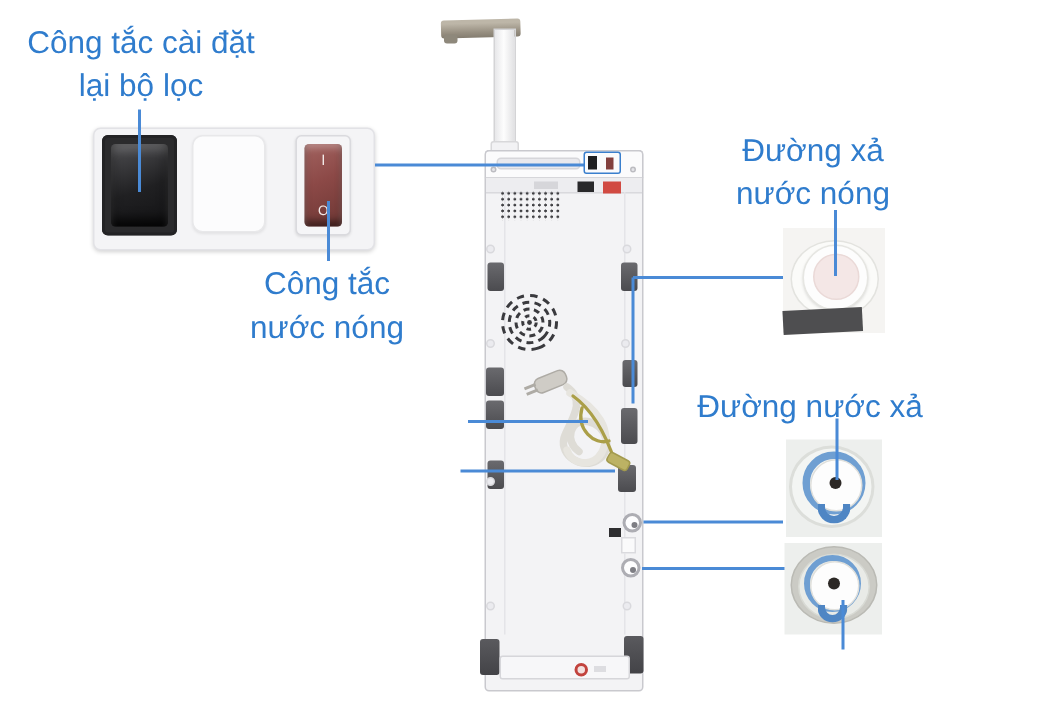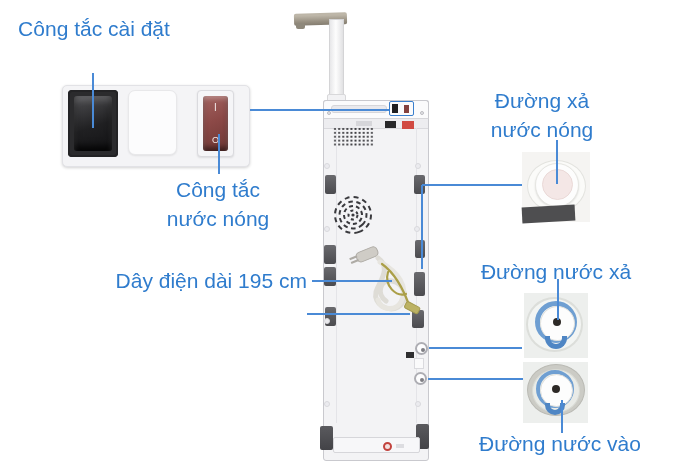--- a/index.html
+++ b/index.html
@@ -57,32 +57,31 @@
   .halfring{position:absolute;border:5px solid #4f86c4;border-top:none;border-radius:0 0 20px 20px;}
   .hotpad{position:absolute;background:#4e4e50;transform:rotate(-3deg);}
 </style>
 </head>
 <body>
 
 <div class="stage">
 
   <div class="lbl center" style="left:4px;top:14px;width:180px;">
     <span class="ln">Công tắc cài đặt</span>
+    <span class="ln">lại bộ lọc</span>
   </div>
   <div class="lbl center" style="left:128px;top:175px;width:180px;">
     <span class="ln">Công tắc</span>
     <span class="ln">nước nóng</span>
   </div>
-  <div class="lbl right" style="left:67px;top:266px;width:240px;">Dây điện dài 195 cm</div>
   <div class="lbl center" style="left:474px;top:86px;width:136px;">
     <span class="ln">Đường xả</span>
     <span class="ln">nước nóng</span>
   </div>
-  <div class="lbl center" style="left:464px;top:257px;width:184px;">Đường nước xả</div>
-  <div class="lbl center" style="left:466px;top:429px;width:188px;">Đường nước vào</div>
+  <div class="lbl center" style="left:448px;top:257px;width:184px;">Đường nước xả</div>
 
   <div class="vl" style="left:92px;top:73px;height:55px;"></div>
   <div class="vl" style="left:218px;top:134px;height:40px;"></div>
   <div class="hl" style="left:250px;top:109px;width:140px;"></div>
   <div class="vl" style="left:421px;top:185px;height:84px;"></div>
   <div class="hl" style="left:422px;top:184px;width:100px;"></div>
   <div class="hl" style="left:312px;top:280px;width:80px;"></div>
   <div class="hl" style="left:307px;top:313px;width:103px;"></div>
   <div class="hl" style="left:429px;top:347px;width:93px;"></div>
   <div class="hl" style="left:428px;top:378px;width:95px;"></div>

